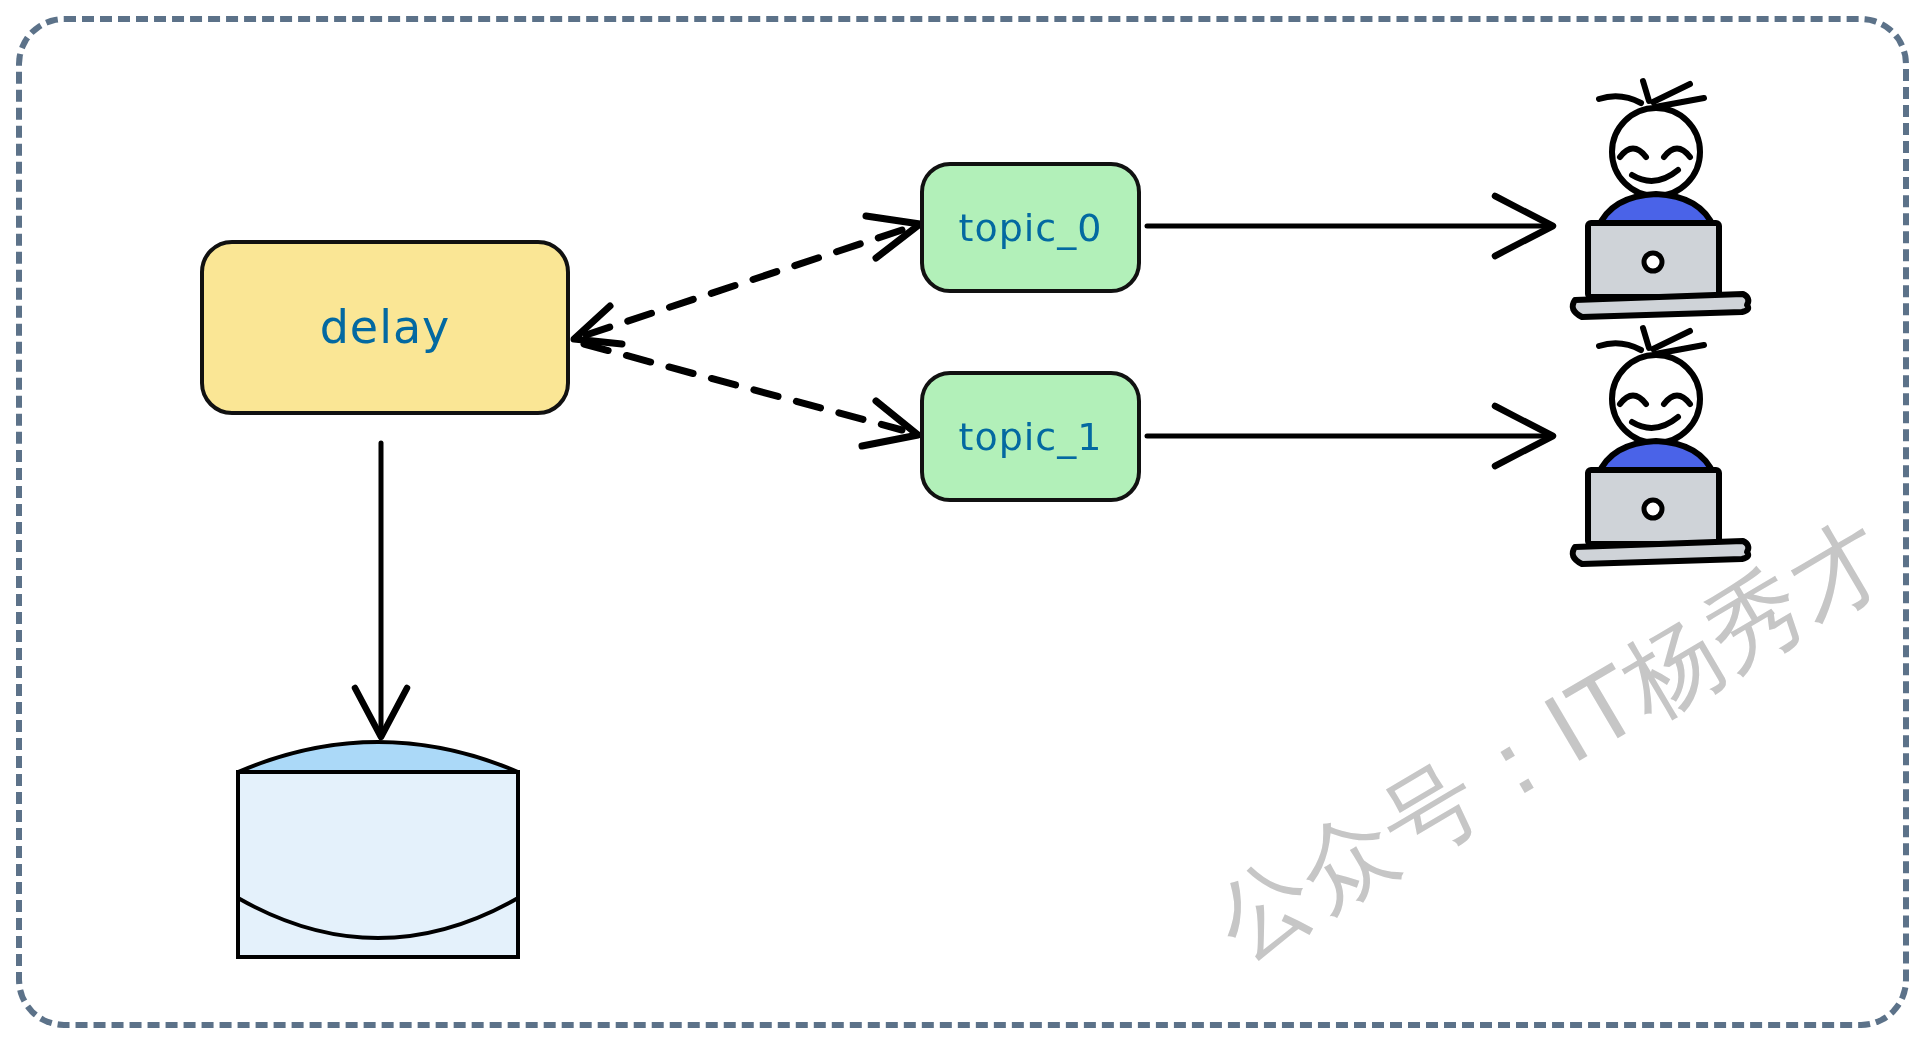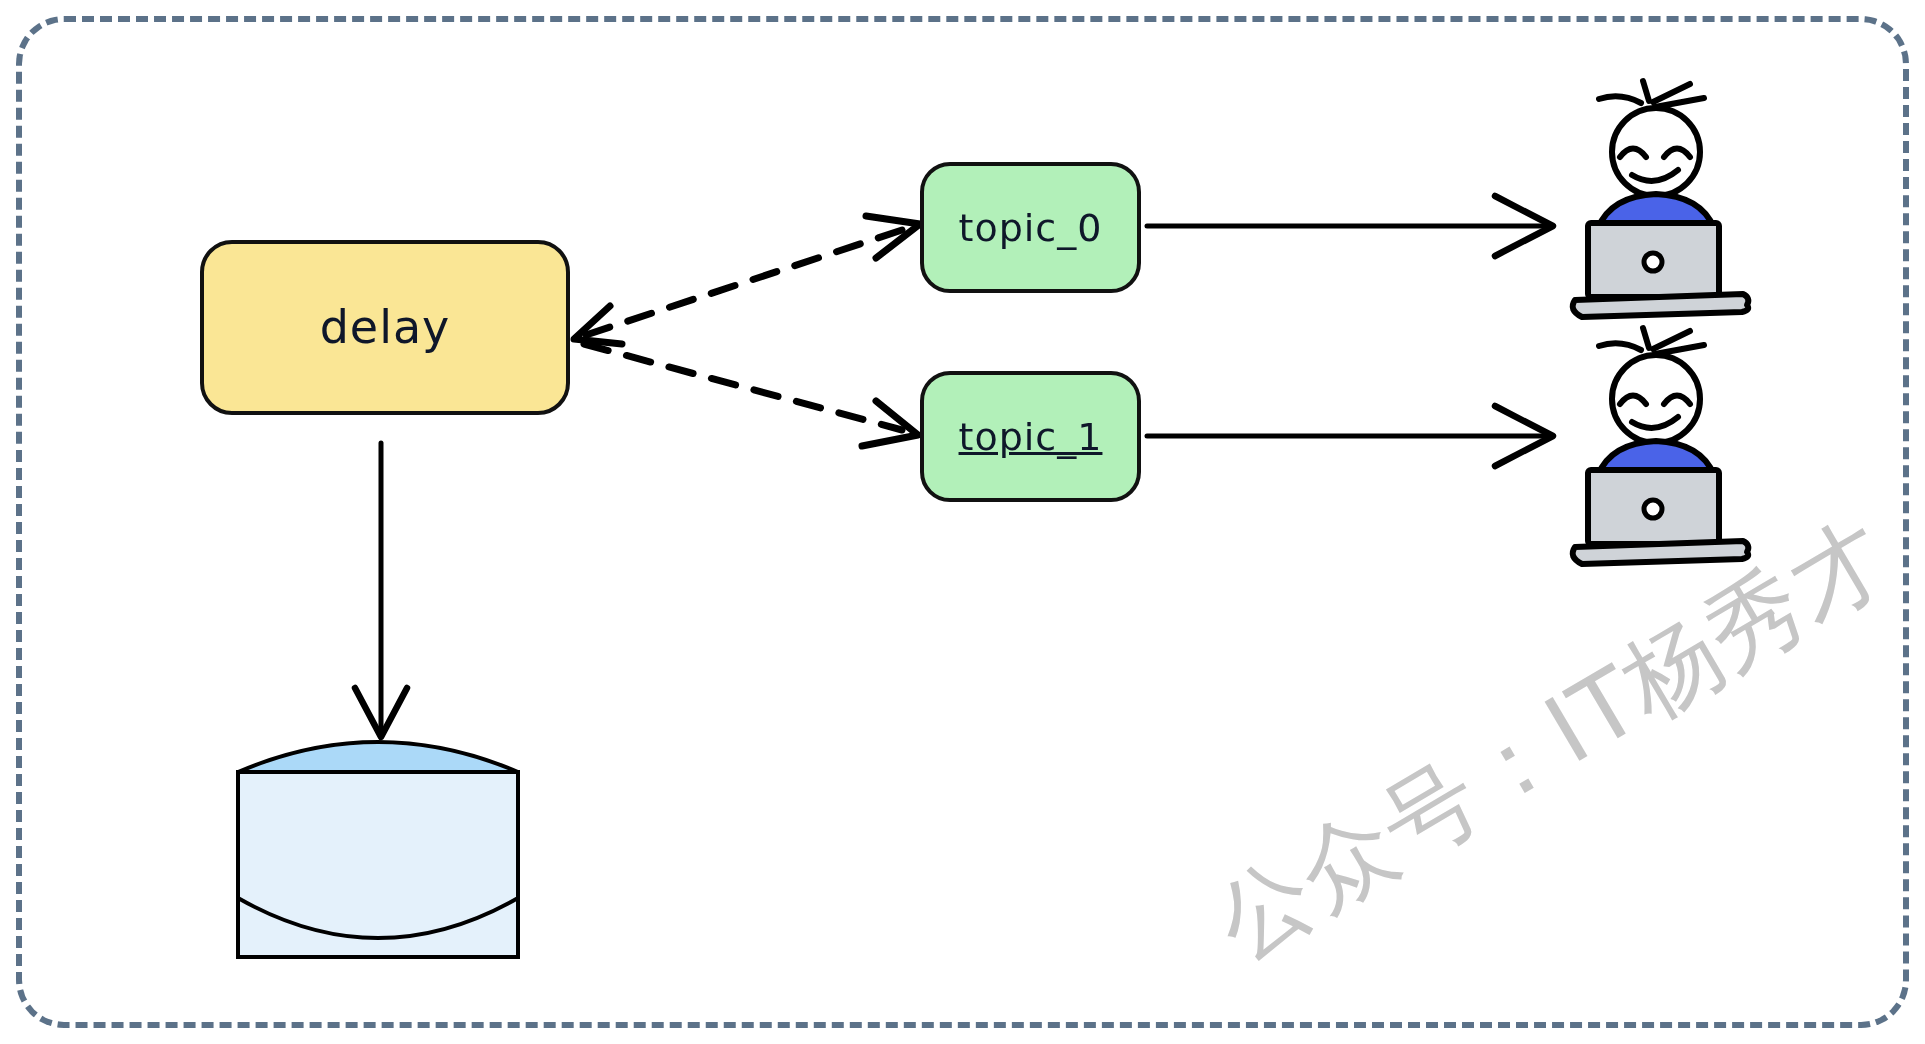--- a/index.html
+++ b/index.html
@@ -17,21 +17,21 @@
     border-radius:48px;
     pointer-events:none;
   }
   .arrow-layer{
     position:absolute;left:0;top:0;width:1925px;height:1044px;
   }
   .node{
     position:absolute;
     display:flex;flex-direction:column;align-items:center;justify-content:center;
     border:4px solid #111;
-    color:#0f172a;
+    color:#0369a1;
     text-align:center;
     box-sizing:border-box;
   }
   .node-delay{
     left:200px;top:240px;width:370px;height:175px;
     border-radius:32px;
     font-size:46px;line-height:1.22;letter-spacing:1px;
   }
   .node-topic{
     width:221px;height:131px;
@@ -133,20 +133,20 @@
   </svg>
 
   <div class="node node-delay" style="background-color: rgb(250, 230, 149);">
     <span>delay</span>
   </div>
 
   <div class="node node-topic node-topic0" style="background-color: rgb(178, 240, 185);">
     <span>topic_0</span>
   </div>
 
-  <div class="node node-topic node-topic1" style="background-color: rgb(178, 240, 185); text-decoration: underline;">
+  <div class="node node-topic node-topic1" style="background-color: rgb(178, 240, 185);">
     <span>topic_1</span>
   </div>
 
 
   <div class="watermark" style="color: rgb(198, 198, 198);">公众号：IT杨秀才</div>
 
 </div>
 
 </body></html>

